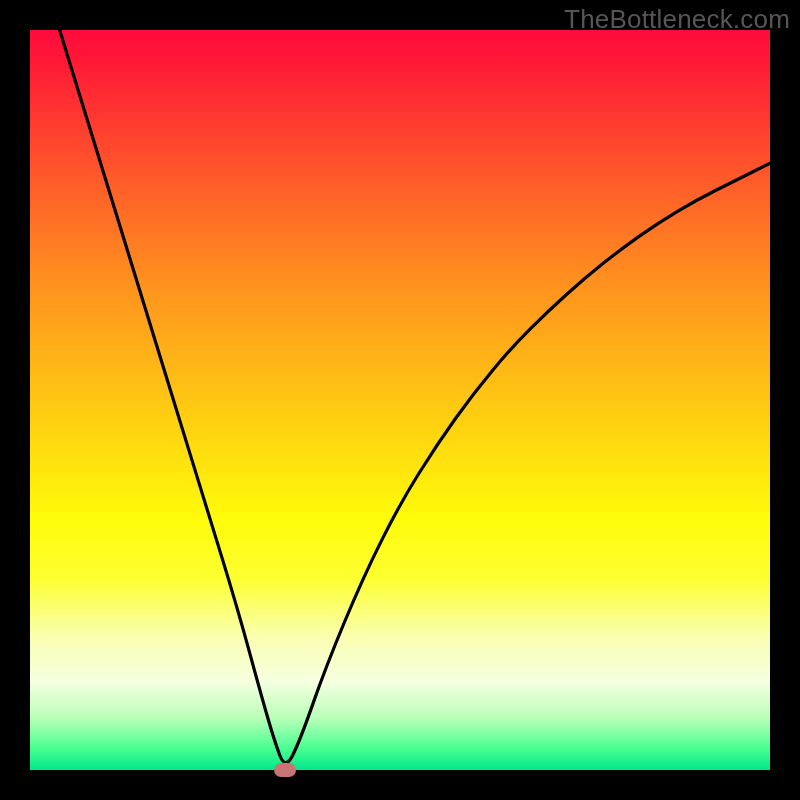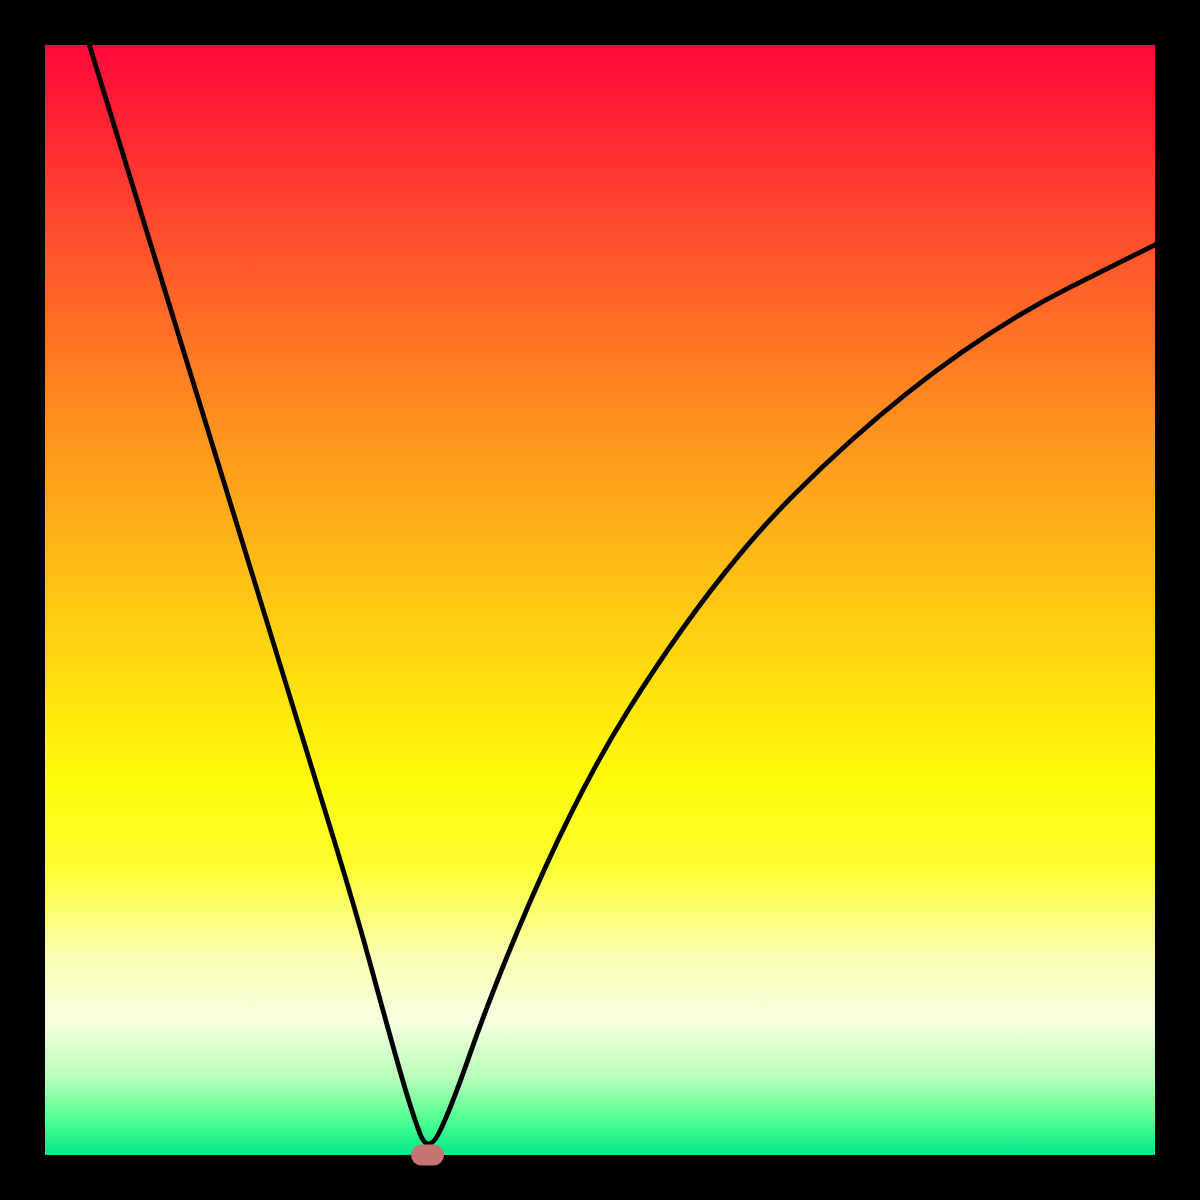--- a/index.html
+++ b/index.html
@@ -55,19 +55,20 @@
     font-size: 26px;
     font-weight: 400;
     color: #565656;
     letter-spacing: 0.2px;
   }
 </style>
 </head>
 <body>
 
 <div class="frame">
+  <div class="attribution">TheBottleneck.com</div>
   <div class="plot-area">
     <svg class="curve" viewBox="0 0 740 740" preserveAspectRatio="none">
       <path id="curve-path" fill="none" stroke="#000" stroke-width="3.2" stroke-linecap="round" stroke-linejoin="round" d="M 29.60 0.00 Q 59.20 96.20 74.00 144.30 Q 88.80 192.40 103.60 240.50 Q 118.40 288.60 133.20 336.70 Q 148.00 384.80 162.80 432.90 Q 177.60 481.00 192.40 529.10 Q 207.20 577.20 218.30 617.90 Q 229.40 658.60 236.80 684.50 Q 244.20 710.40 249.75 725.20 Q 255.30 740.00 262.70 725.20 Q 270.10 710.40 283.05 673.40 Q 296.00 636.40 314.50 592.00 Q 333.00 547.60 351.50 510.60 Q 370.00 473.60 388.50 444.00 Q 407.00 414.40 425.50 388.50 Q 444.00 362.60 462.50 340.40 Q 481.00 318.20 499.50 299.70 Q 518.00 281.20 536.50 264.55 Q 555.00 247.90 573.50 233.10 Q 592.00 218.30 610.50 205.35 Q 629.00 192.40 647.50 181.30 Q 666.00 170.20 684.50 160.95 Q 703.00 151.70 721.50 142.45 T 740.00 133.20"></path>
     </svg>
     <div id="marker" class="marker" style="left: 255.3px; top: 740px;"></div>
   </div>
 </div>
 
 </body></html>

